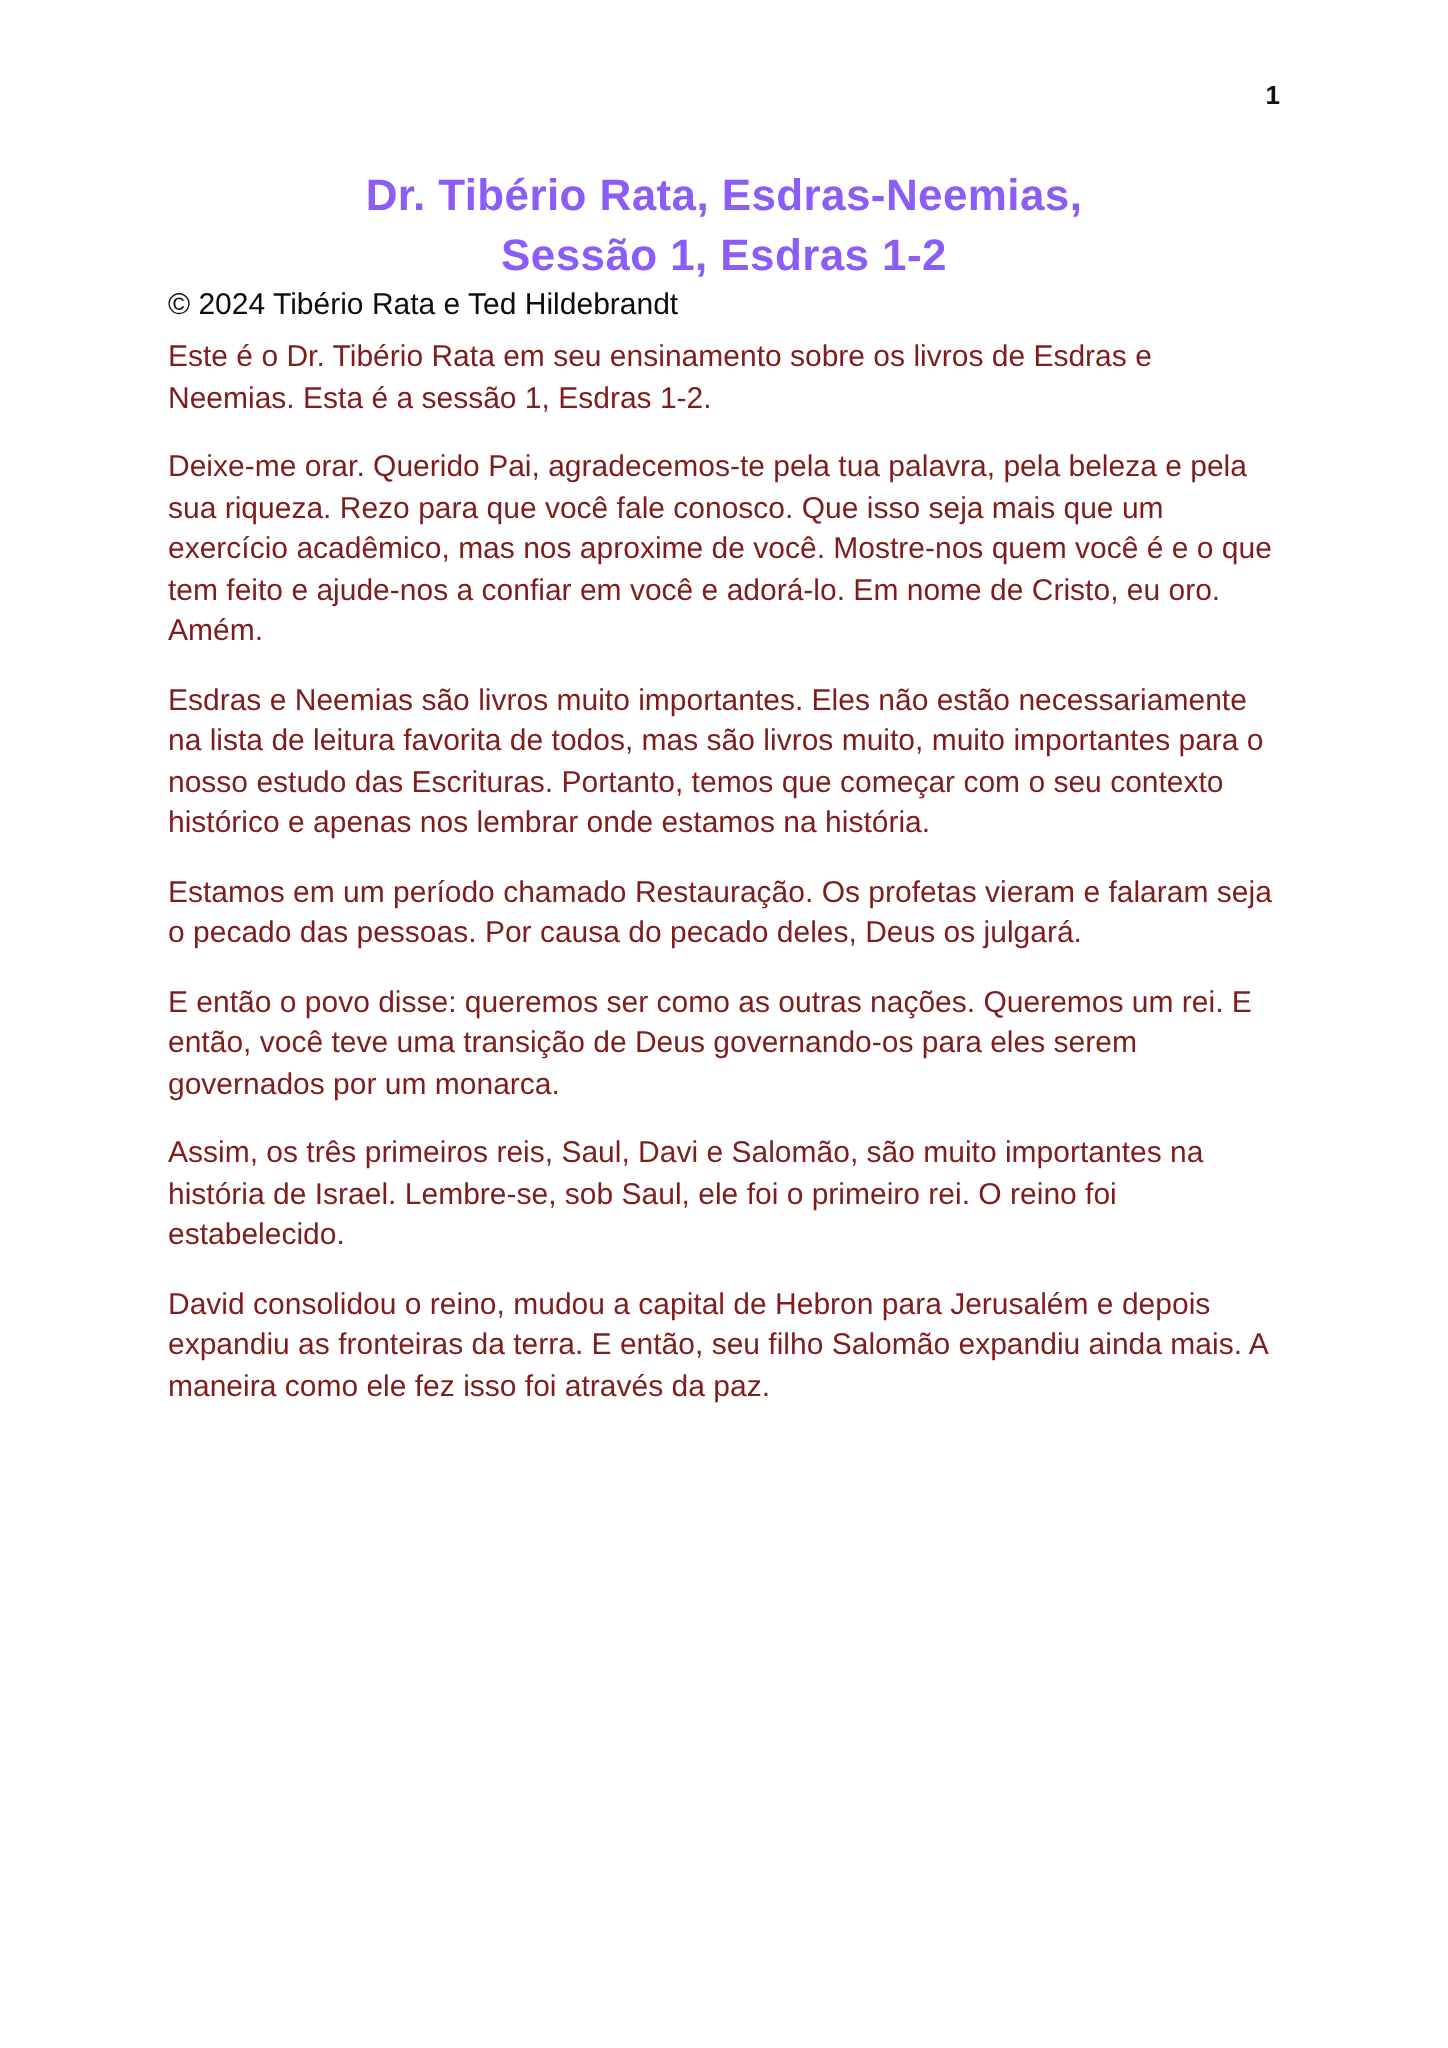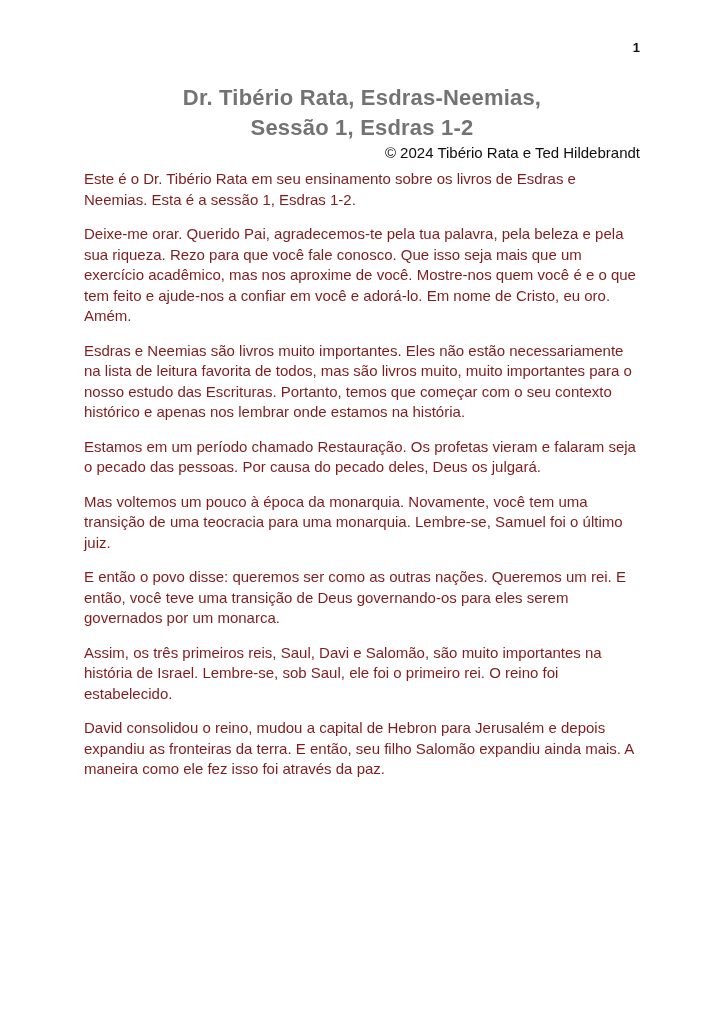--- a/index.html
+++ b/index.html
@@ -23,25 +23,25 @@
     font-weight: 700;
     line-height: 15px;
     color: #111;
   }
   .doc-title {
     margin-top: 28px;
     text-align: center;
     font-size: 22px;
     font-weight: 700;
     line-height: 30px;
-    color: #737373;
+    color: #8b5cf6;
     letter-spacing: 0.2px;
   }
   .doc-copyright {
-    text-align: right;
+    text-align: left;
     font-size: 15px;
     line-height: 20px;
     color: #0d0d0d;
   }
   .doc-body {
     margin-top: 6px;
     font-size: 15px;
     line-height: 20.5px;
     color: #7f1d1d;
   }
@@ -65,19 +65,18 @@
     <div>Sessão 1, Esdras 1-2</div>
   </div>
 
   <div class="doc-copyright">© 2024 Tibério Rata e Ted Hildebrandt</div>
 
   <div class="doc-body">
     <p>Este é o Dr. Tibério Rata em seu ensinamento sobre os livros de Esdras e Neemias. Esta é a sessão 1, Esdras 1-2.</p>
     <p>Deixe-me orar. Querido Pai, agradecemos-te pela tua palavra, pela beleza e pela sua riqueza. Rezo para que você fale conosco. Que isso seja mais que um exercício acadêmico, mas nos aproxime de você. Mostre-nos quem você é e o que tem feito e ajude-nos a confiar em você e adorá-lo. Em nome de Cristo, eu oro. Amém.</p>
     <p>Esdras e Neemias são livros muito importantes. Eles não estão necessariamente na lista de leitura favorita de todos, mas são livros muito, muito importantes para o nosso estudo das Escrituras. Portanto, temos que começar com o seu contexto histórico e apenas nos lembrar onde estamos na história.</p>
     <p>Estamos em um período chamado Restauração. Os profetas vieram e falaram seja o pecado das pessoas. Por causa do pecado deles, Deus os julgará.</p>
-    <p>Mas voltemos um pouco à época da monarquia. Novamente, você tem uma transição de uma teocracia para uma monarquia. Lembre-se, Samuel foi o último juiz.</p>
     <p>E então o povo disse: queremos ser como as outras nações. Queremos um rei. E então, você teve uma transição de Deus governando-os para eles serem governados por um monarca.</p>
     <p>Assim, os três primeiros reis, Saul, Davi e Salomão, são muito importantes na história de Israel. Lembre-se, sob Saul, ele foi o primeiro rei. O reino foi estabelecido.</p>
     <p>David consolidou o reino, mudou a capital de Hebron para Jerusalém e depois expandiu as fronteiras da terra. E então, seu filho Salomão expandiu ainda mais. A maneira como ele fez isso foi através da paz.</p>
   </div>
 
 </div>
 
 </body></html>

